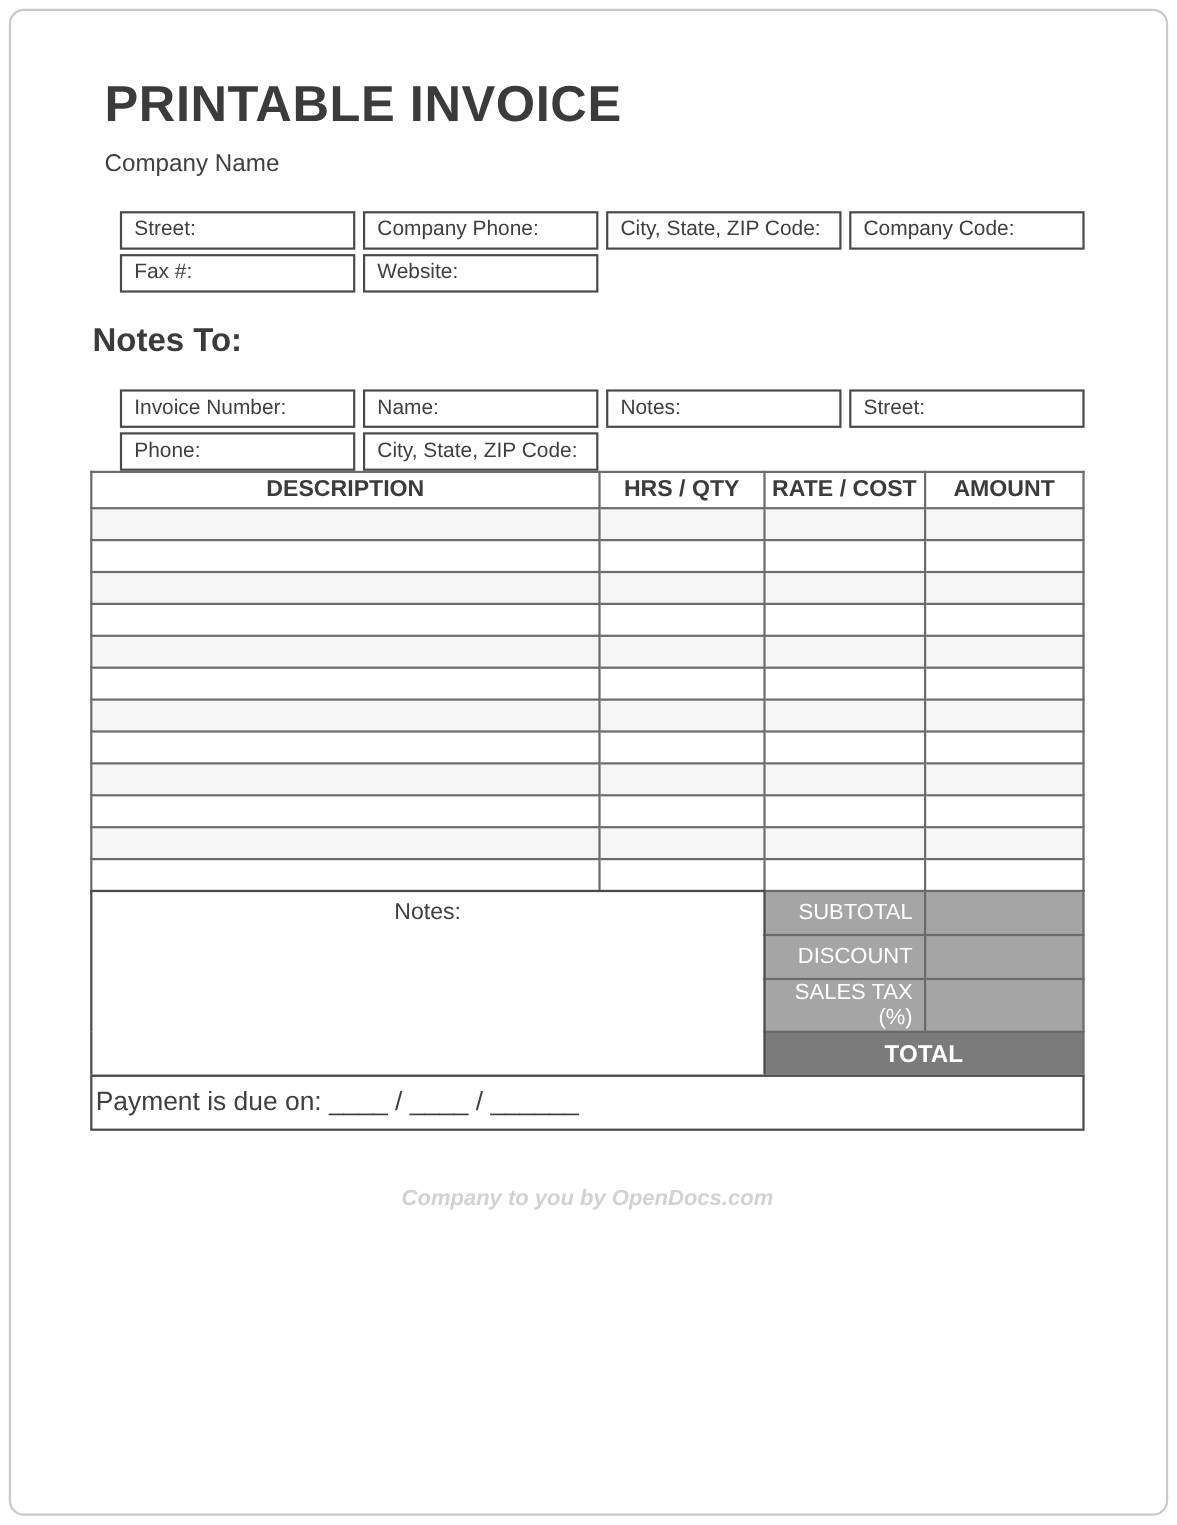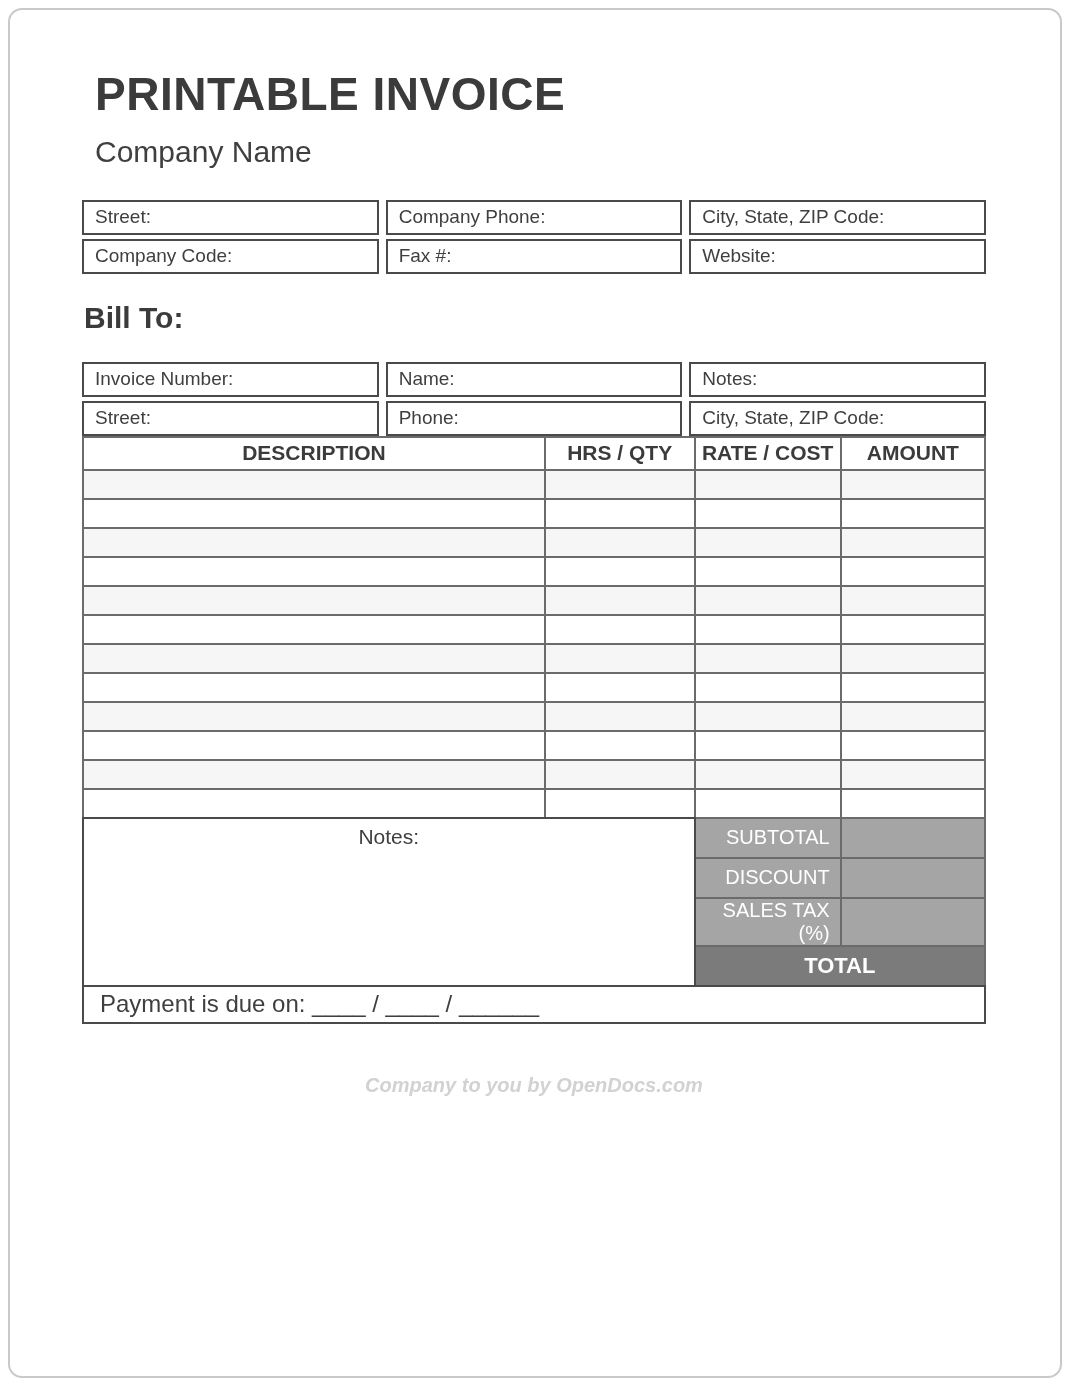--- a/index.html
+++ b/index.html
@@ -43,29 +43,30 @@
   .doc-title{
     margin:68px 0 0 13px;
     font-size:46px;
     line-height:1.15;
     font-weight:800;
     letter-spacing:.5px;
     color:var(--title-text);
   }
   .company-name{
     margin:14px 0 0 13px;
-    font-size:30px;
+    font-size:22px;
     color:var(--body-text);
   }
   
   .field-grid{
     display:grid;
-    grid-template-columns:1fr 1fr 1fr;
+    grid-template-columns:1fr 1fr 1fr 1fr;
     column-gap:7px;
     row-gap:4px;
+    margin-left:27px;
   }
   .grid-company{margin-top:31px;}
   .grid-billto{margin-top:27px;}
   .field-cell{
     height:35px;
     border:2px solid var(--field-border);
     display:flex;
     align-items:center;
     padding-left:11px;
     font-size:19px;
@@ -130,24 +131,24 @@
     background:var(--total-bg);
     color:var(--totals-text);
     font-size:22px;
     font-weight:800;
     text-align:center;
     margin-top:48px;
   }
   .payment-bar{
     margin-top:-2px;
     border:2px solid var(--field-border);
-    height:39px;
+    height:51px;
     display:flex;
     align-items:center;
-    padding-left:16px;
+    padding-left:3px;
     font-size:24px;
     background:#fff;
   }
   .footer-credit{
     margin-top:50px;
     text-align:center;
     font-size:20px;
     font-style:italic;
     font-weight:600;
     color:var(--footer-text);
@@ -166,21 +167,21 @@
 
     <div class="field-grid grid-company">
       <div class="field-cell">Street:</div>
       <div class="field-cell">Company Phone:</div>
       <div class="field-cell">City, State, ZIP Code:</div>
       <div class="field-cell">Company Code:</div>
       <div class="field-cell">Fax #:</div>
       <div class="field-cell">Website:</div>
     </div>
 
-    <h2 class="section-heading">Bill To:</h2>
+    <h2 class="section-heading">Notes To:</h2>
 
     <div class="field-grid grid-billto">
       <div class="field-cell">Invoice Number:</div>
       <div class="field-cell">Name:</div>
       <div class="field-cell">Notes:</div>
       <div class="field-cell">Street:</div>
       <div class="field-cell">Phone:</div>
       <div class="field-cell">City, State, ZIP Code:</div>
     </div>
 

